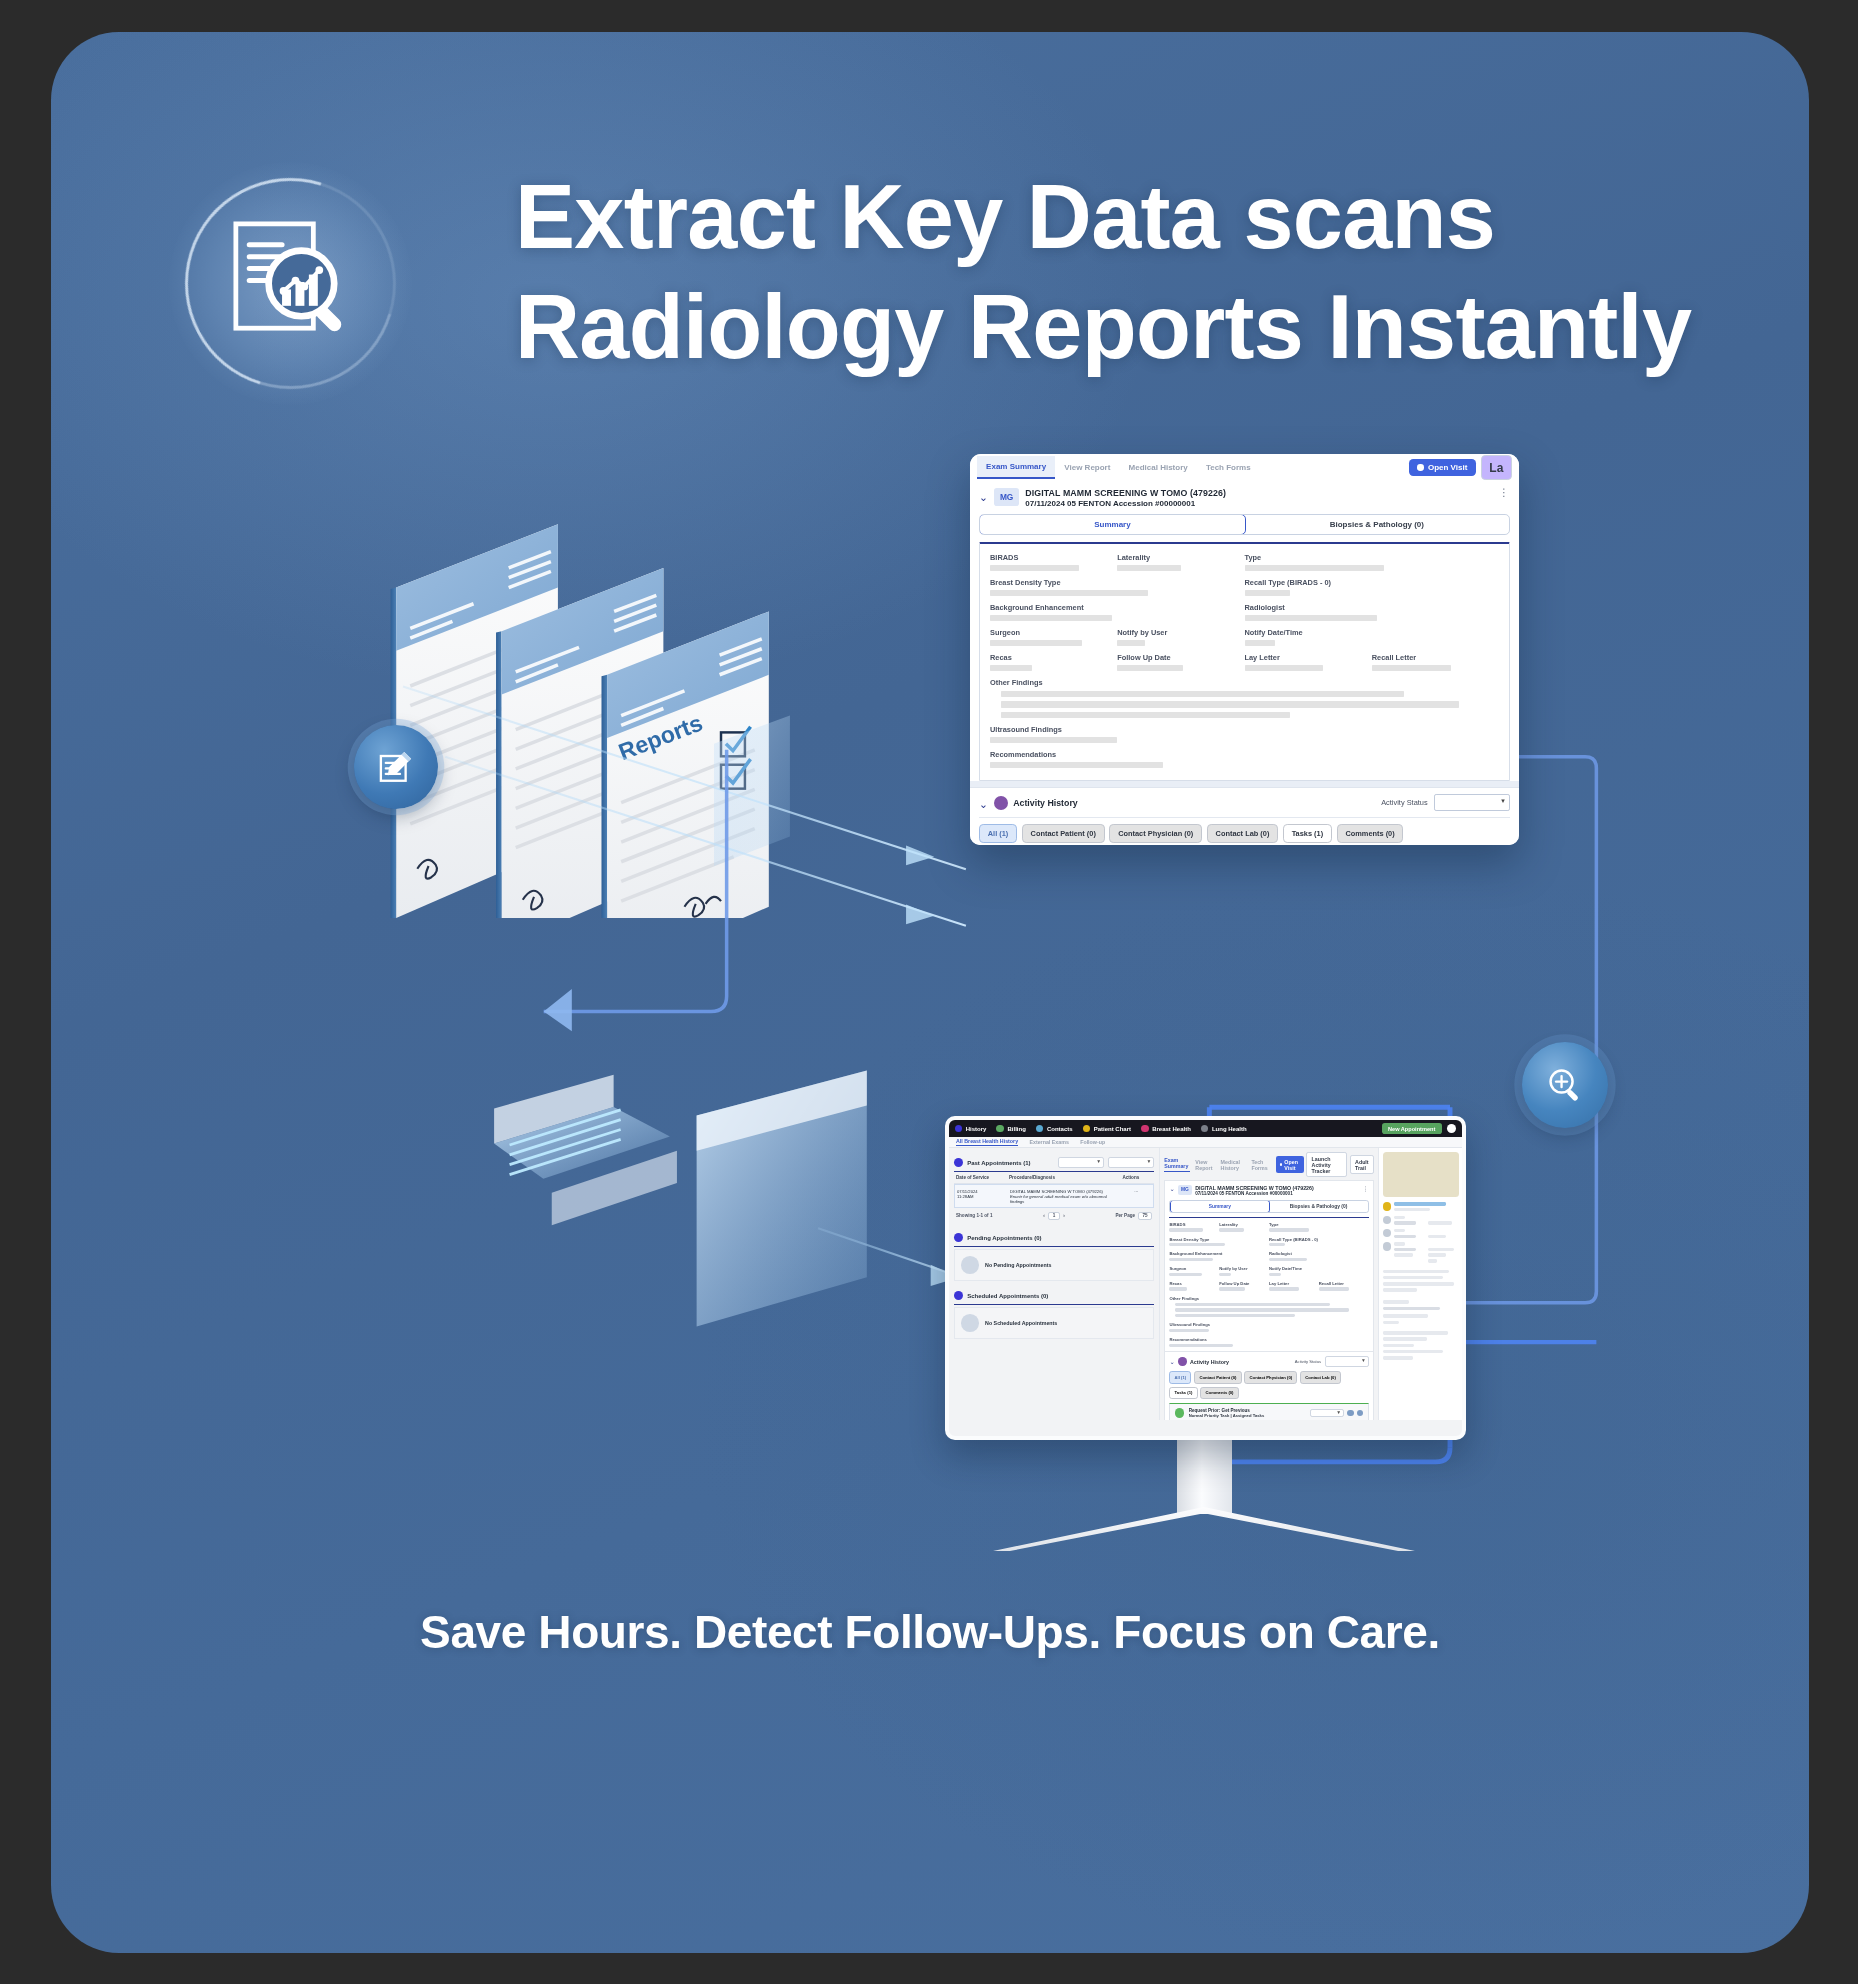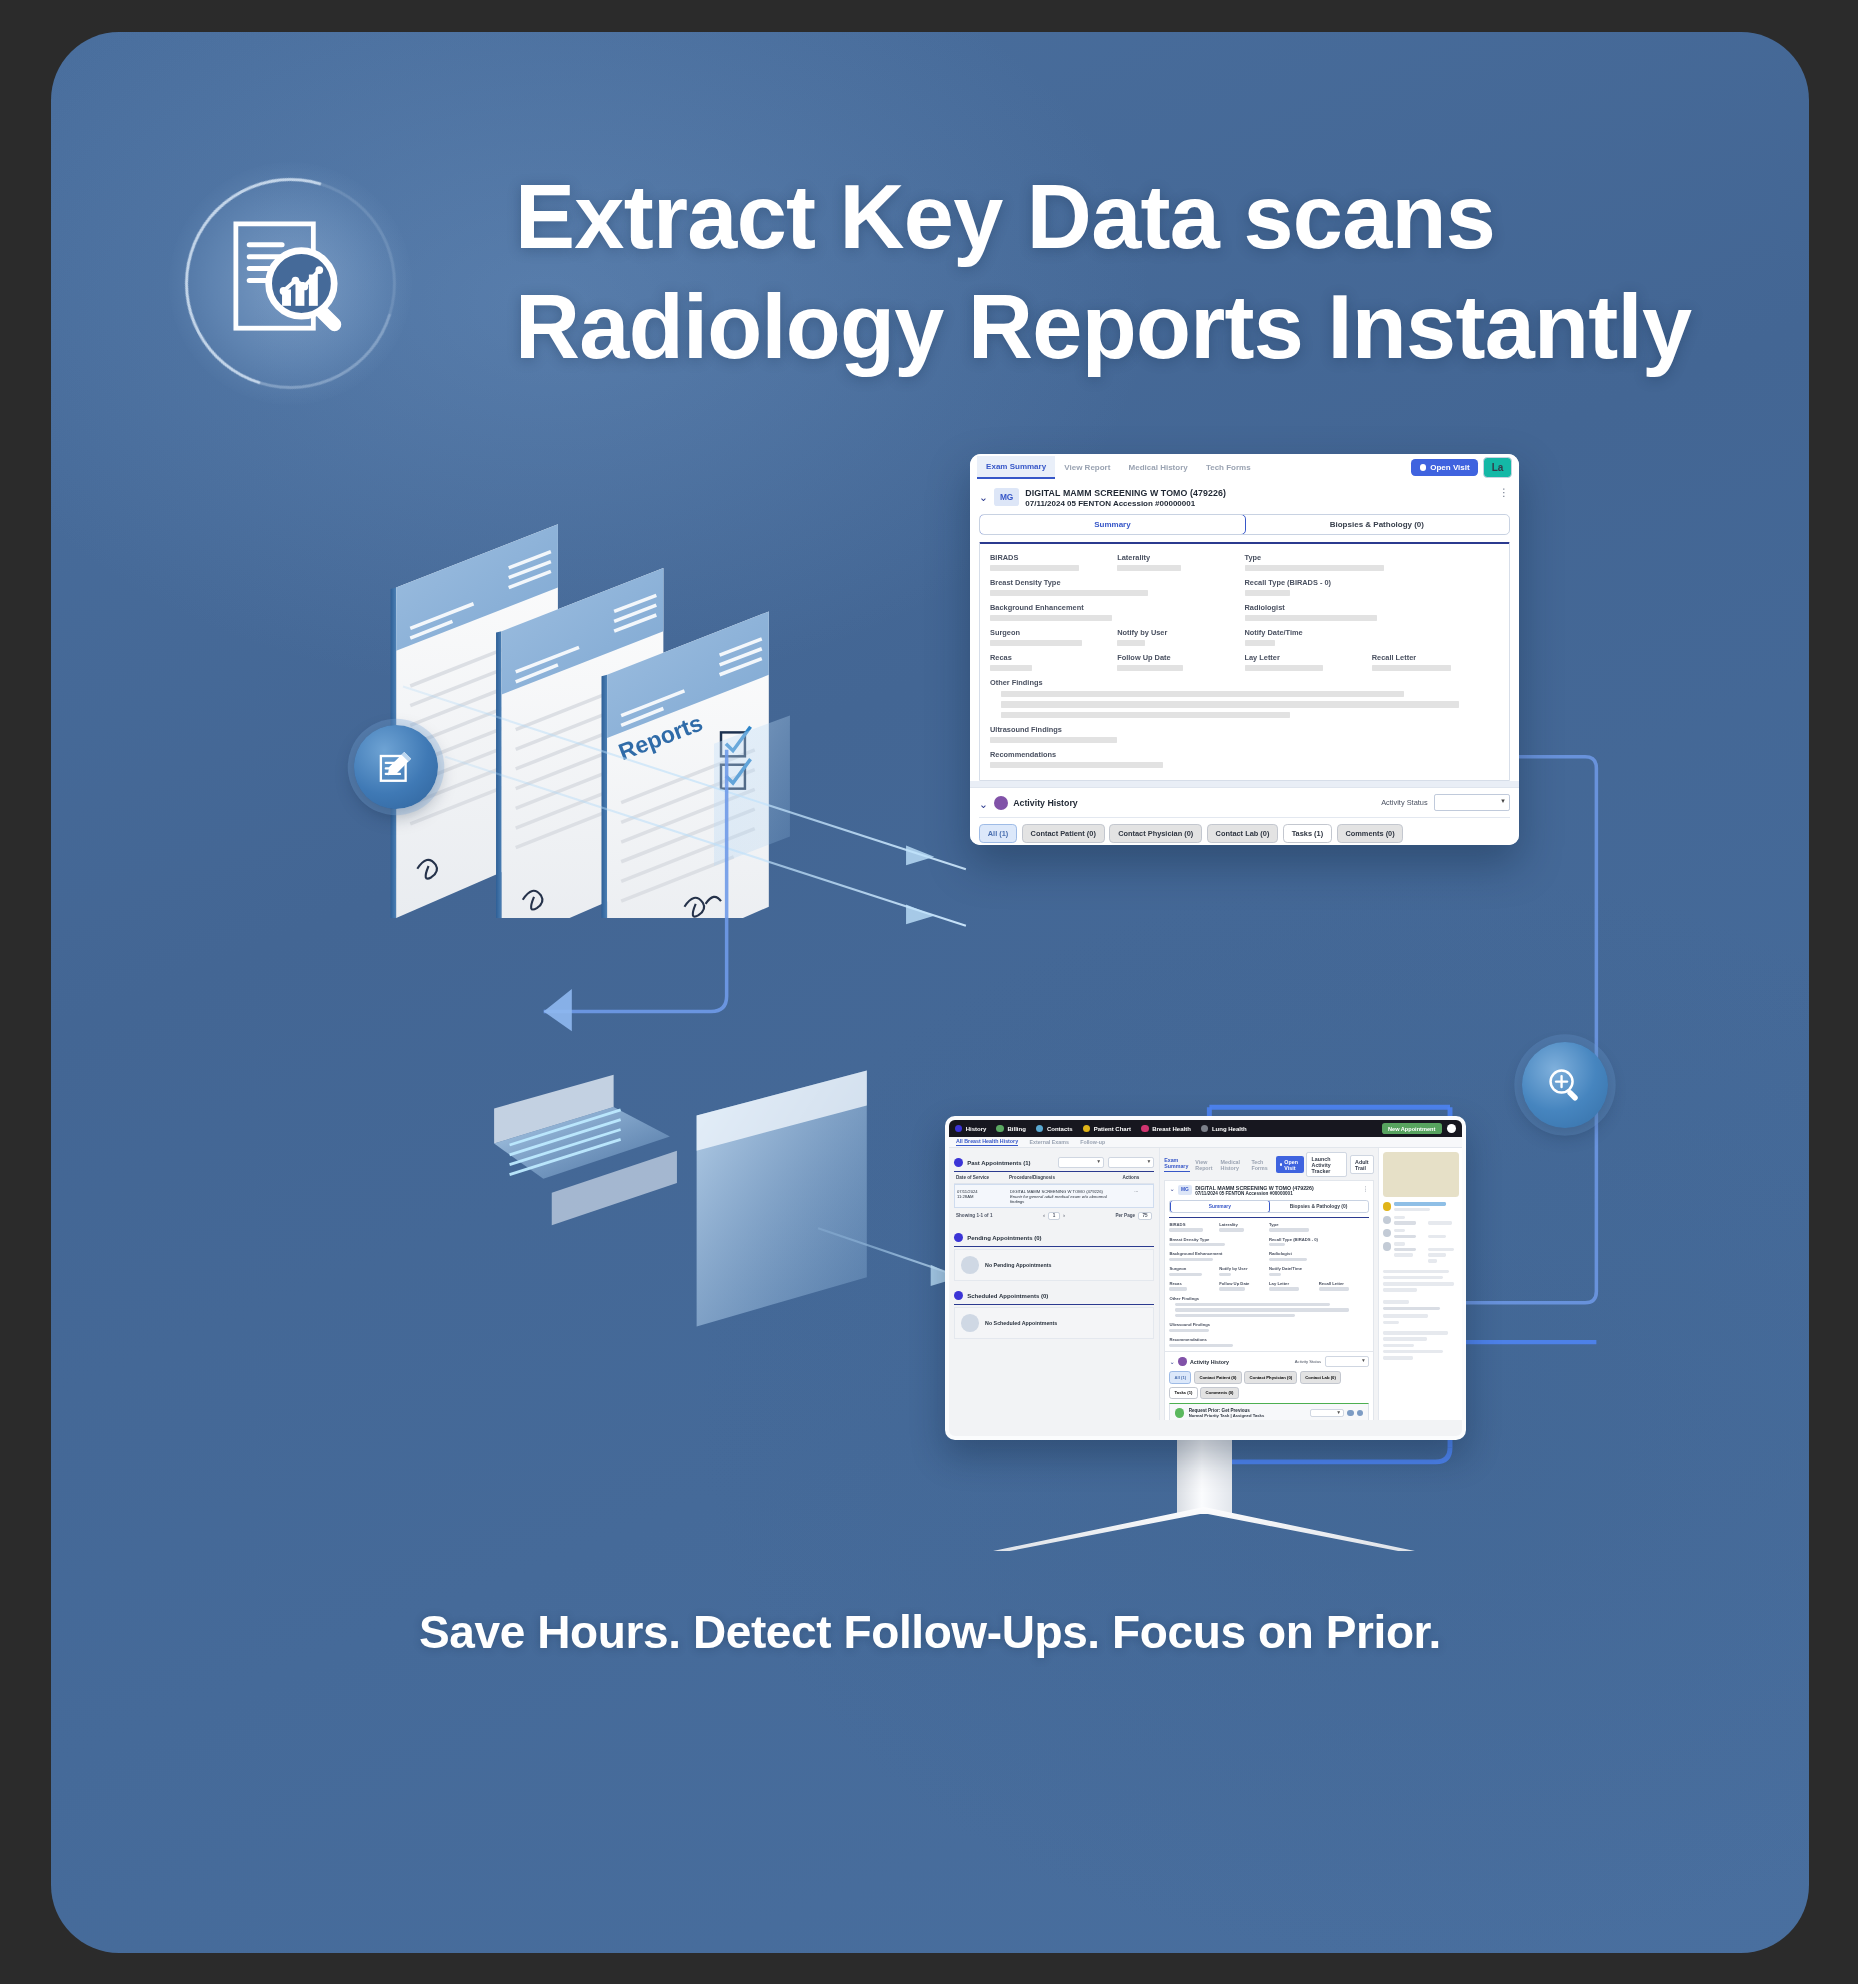--- a/index.html
+++ b/index.html
@@ -61,21 +61,21 @@
   .ehr-tabs { height: 27px; background: #ffffff; display: flex; align-items: center; padding: 0 7px; position: relative; }
   .ehr-tab { font-size: 8px; color: #9aa3b2; padding: 6.3px 9.1px; font-weight: 600; white-space: nowrap; }
   .ehr-tab.active { color: #3757c8; background: #e9eff9; border-bottom: 2.1px solid #3757c8; }
   .ehr-actions { margin-left: auto; display: flex; gap: 4.9px; align-items: center; }
   .btn-open {
     background: #3f63df; color: #fff; font-size: 8px; font-weight: 700; border-radius: 4.2px;
     padding: 4.2px 8.4px; display: flex; align-items: center; gap: 4.2px; white-space: nowrap;
   }
   .dot-w { width: 6.3px; height: 6.3px; border-radius: 50%; background: #fff; display: inline-block; }
   .btn-out {
-    background: #14b8a6; border: 0.7px solid #c9d2e0; border-radius: 4.2px; font-size: 10px;
+    background: #c4b5fd; border: 0.7px solid #c9d2e0; border-radius: 4.2px; font-size: 12px;
     font-weight: 600; padding: 4.2px 7.7px; color: #343b49; white-space: nowrap;
   }
 
   .ehr-body { background: #ffffff; margin: 0; padding: 7px 9.1px 0; }
   .exam-head { display: flex; align-items: flex-start; gap: 6.3px; }
   .chev { color: #2b3a8f; font-size: 10.6px; line-height: 1; margin-top: 3.5px; }
   .mg { background: #dde6f7; color: #3757c8; font-weight: 700; font-size: 8.4px; padding: 4.2px 5.6px; border-radius: 2.8px; }
   .exam-t1 { font-weight: 700; font-size: 8.8px; color: #1f2733; letter-spacing: 0.1px; }
   .exam-t2 { font-weight: 700; font-size: 8px; color: #1f2733; margin-top: 0.7px; }
   .kebab { margin-left: auto; color: #6c7689; font-size: 10.6px; letter-spacing: 0.7px; line-height: .8; }
@@ -844,17 +844,17 @@
 
     <div class="mag">
       <svg width="44" height="44" viewBox="0 0 64 64">
         <circle cx="27" cy="27" r="16" fill="none" stroke="#fff" stroke-width="3.6"></circle>
         <line x1="19" y1="27" x2="35" y2="27" stroke="#fff" stroke-width="3.4" stroke-linecap="round"></line>
         <line x1="27" y1="19" x2="27" y2="35" stroke="#fff" stroke-width="3.4" stroke-linecap="round"></line>
         <rect x="39" y="38" width="8" height="18" rx="4" transform="rotate(-45 43 47)" fill="#fff"></rect>
       </svg>
     </div>
 
-    <div class="sub">Save Hours. Detect Follow-Ups. Focus on Prior.</div>
+    <div class="sub">Save Hours. Detect Follow-Ups. Focus on Care.</div>
 
   </div>
 </div>
 
 
 </body></html>

